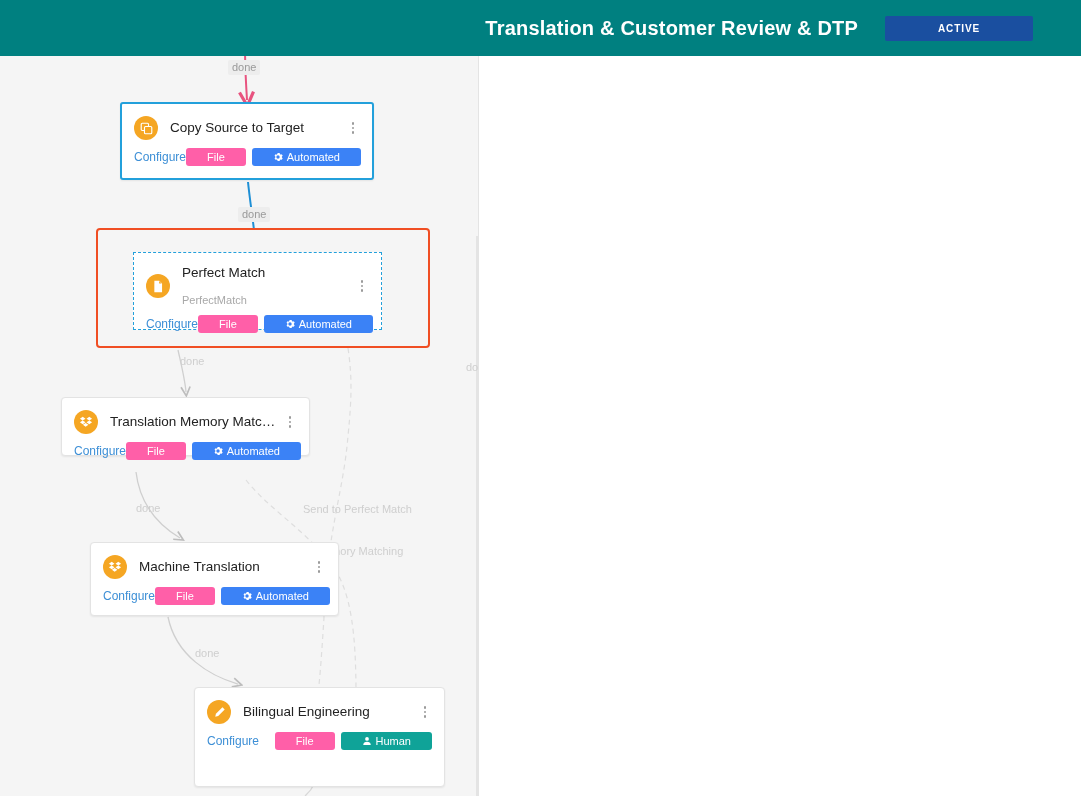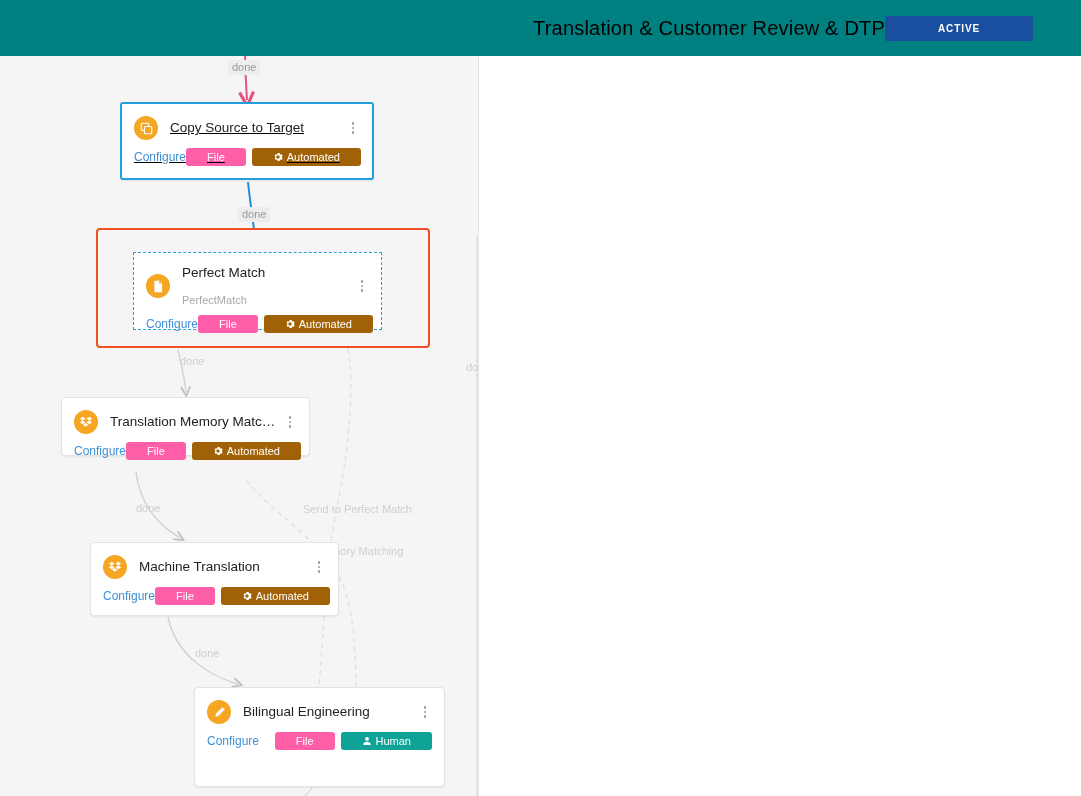--- a/index.html
+++ b/index.html
@@ -11,22 +11,22 @@
   }
 
   
   #header{
     position:absolute;left:0;top:0;width:1081px;height:56px;
     background:#008080;
     display:flex;align-items:center;justify-content:flex-end;
     box-sizing:border-box;padding-right:48px;
   }
   #header-title{
-    color:#000000;font-size:20px;font-weight:400;letter-spacing:.2px;
-    margin-right:0;white-space:nowrap;
+    color:#ffffff;font-size:20px;font-weight:700;letter-spacing:.2px;
+    margin-right:27px;white-space:nowrap;
   }
   #status-badge{
     background:#1A4FA0;color:#ffffff;font-size:10px;font-weight:700;
     letter-spacing:.9px;padding:7px 0;width:148px;text-align:center;
     border-radius:2px;
   }
 
   
   #left-rail{
     position:absolute;left:0;top:0;width:10px;height:56px;background:#008080;
@@ -80,26 +80,26 @@
     display:flex;align-items:center;justify-content:space-between;
     padding:8px 12px 12px 12px;
   }
   .configure{color:#3d8fd6;font-size:12px;cursor:pointer;}
   .badges{display:flex;align-items:center;gap:6px;}
   .badge{
     font-size:11px;color:#ffffff;border-radius:3px;padding:3px 21px;
     display:flex;align-items:center;gap:4px;line-height:12px;white-space:nowrap;
   }
   .badge-file{background:#FF5FA8;}
-  .badge-auto{background:#a16207;align-items:center;}
+  .badge-auto{background:#3b82f6;align-items:center;}
   .badge-human{background:#0FA398;}
 
   
   #node-copy{left:120px;top:46px;width:254px;height:78px;
-    border:2px solid #23A0DB;border-radius:3px;text-decoration:underline;}
+    border:2px solid #23A0DB;border-radius:3px;}
   #group-perfect{
     position:absolute;left:96px;top:172px;width:334px;height:120px;
     border:2px solid #F04E23;border-radius:4px;background:#f5f5f5;box-sizing:border-box;
   }
   #node-perfect{left:133px;top:196px;width:249px;height:78px;
     border:1.5px dashed #23A0DB;border-radius:0;box-shadow:none;}
   #node-tmm{left:61px;top:341px;width:249px;height:59px;}
   #node-mt{left:46px;top:486px;width:249px;height:74px;margin-left:44px;}
   #node-bileng{left:194px;top:631px;width:251px;height:100px;}
 

